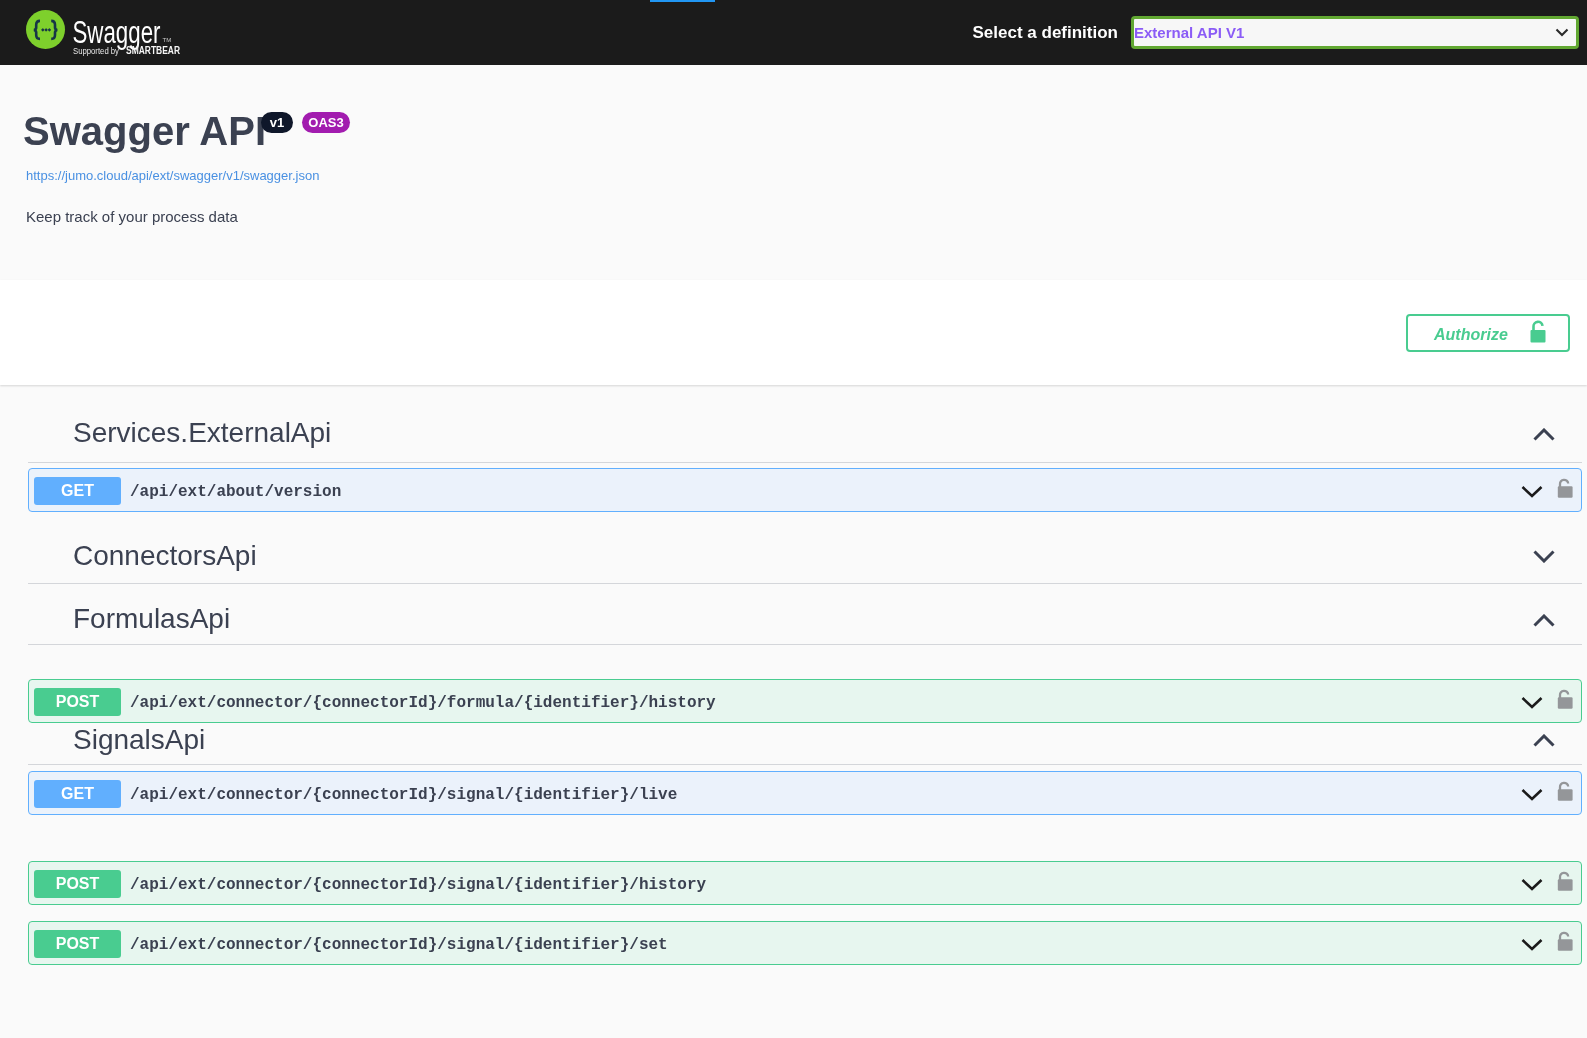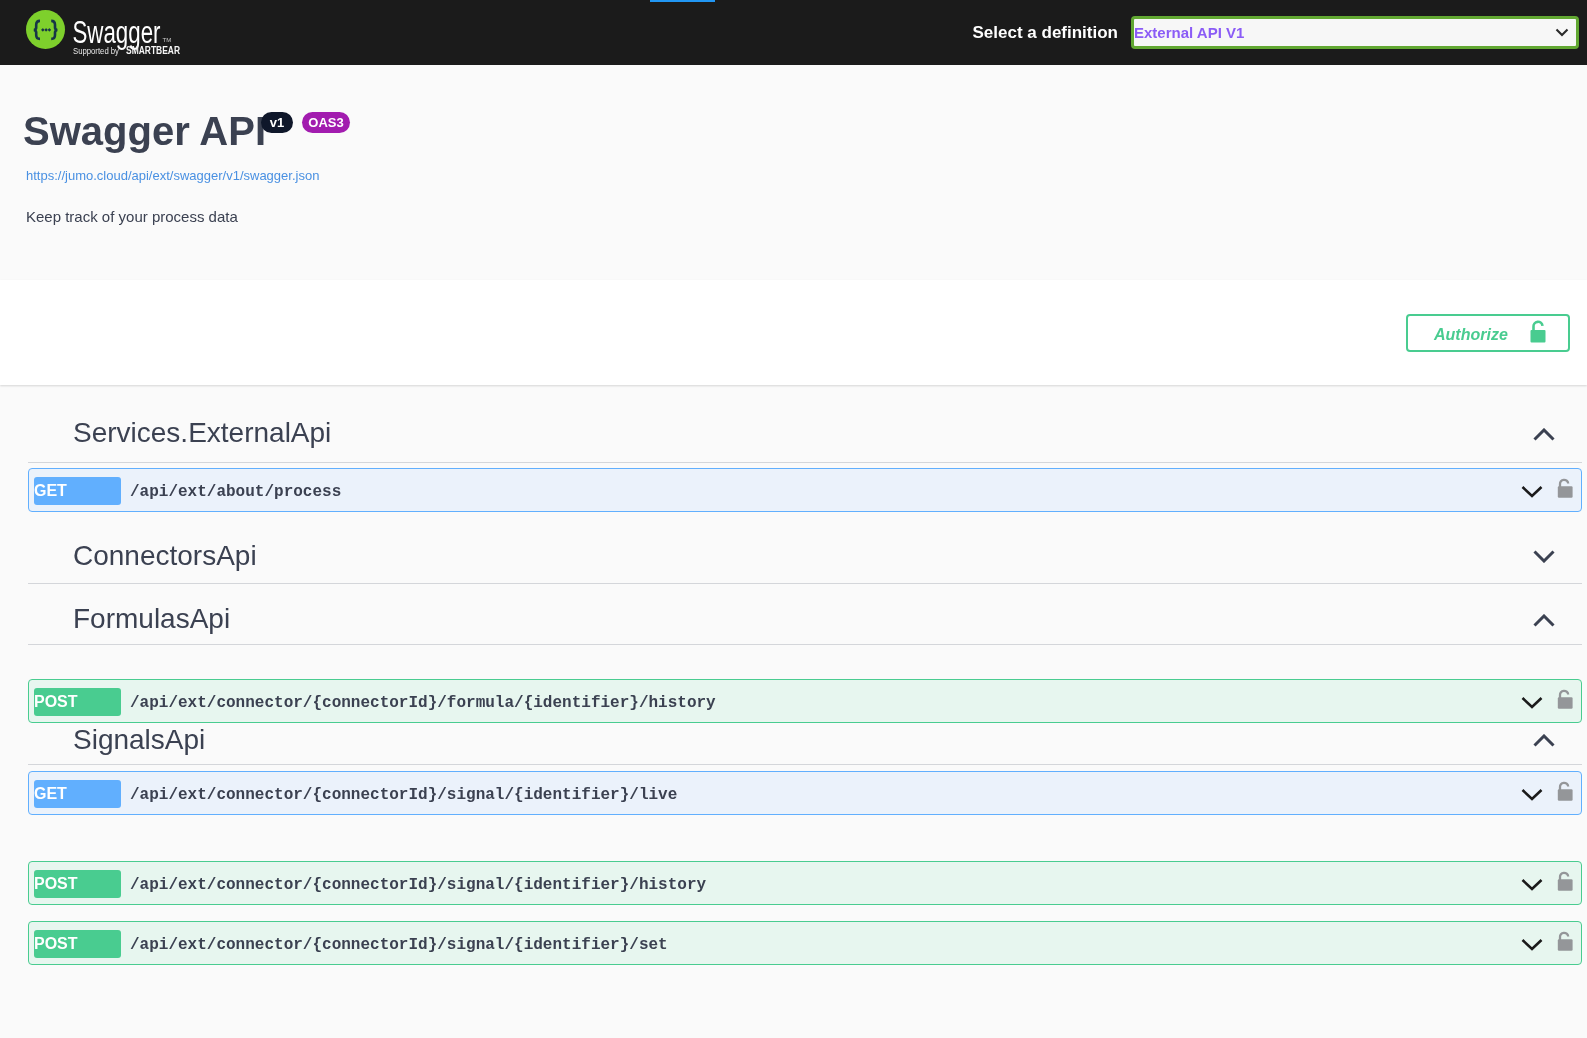--- a/index.html
+++ b/index.html
@@ -28,21 +28,21 @@
 
 
 .sechead { position:absolute; left:37px; font-size:28px; font-weight:normal; color:#3b4151;margin-left:36px; }
 .sechr { position:absolute; left:28px; width:1554px; height:0; border-top:1px solid #d4d6da; }
 .secarrow { position:absolute; left:1533px; }
 
 
 .oprow { position:absolute; left:28px; width:1554px; height:44px; border-radius:4px; }
 .oprow.get { background:#ebf2fb; border:1px solid #61affe; }
 .oprow.post { background:#e7f6ef; border:1px solid #49cc90;margin-top:28px; }
-.badge { position:absolute; left:5px; top:8px; width:87px; height:28px; border-radius:3px; color:#fff; font-weight:bold; font-size:16px; text-align:left; line-height:28px; }
+.badge { position:absolute; left:5px; top:8px; width:87px; height:28px; border-radius:3px; color:#fff; font-weight:bold; font-size:16px; text-align:center; line-height:28px; }
 .badge.get { background:#61affe; }
 .badge.post { background:#49cc90; }
 .path { position:absolute; left:101px; top:14px; font-family:"Liberation Mono", monospace; font-weight:bold; font-size:16px; color:#3b4151; }
 .rowarrow { position:absolute; left:1492px; top:17px; }
 .rowlock { position:absolute; left:1528px; top:9px; }
 
 
 #schemas { position:absolute; left:28px; top:986px; width:1554px; height:45px; border:1px solid #c8cace; border-radius:4px; background:#fff; }
 #schemastxt { position:absolute; left:10px; top:0; height:43px; line-height:43px; font-size:20px; font-weight:bold; color:#3b4151; }
 </style>
@@ -89,21 +89,21 @@
   </div>
 
   <div class="sechead" style="top:417px">Services.ExternalApi</div>
   <svg class="secarrow" style="top:428px" width="22" height="13" viewBox="0 0 22 13">
       <path d="M1.5 11.5 L11 2 L20.5 11.5" stroke="#3b4151" stroke-width="3" fill="none"></path>
     </svg>
   <div class="sechr" style="top:462px"></div>
 
   <div class="oprow get" style="top:468px">
     <div class="badge get">GET</div>
-    <div class="path">/api/ext/about/process</div>
+    <div class="path">/api/ext/about/version</div>
     <svg class="rowarrow" width="22" height="12" viewBox="0 0 22 12">
         <path d="M1.5 1 L11 10 L20.5 1" stroke="#1b1b1b" stroke-width="2.6" fill="none"></path>
       </svg>
     <svg class="rowlock" width="18" height="22" viewBox="0 0 18 22">
       <path d="M3 10 V6.3 a4.1 4.1 0 0 1 8.2 -0.8" stroke="#949699" stroke-width="2.3" fill="none"></path>
       <rect x="0.8" y="8.3" width="14.8" height="11.5" rx="1.2" fill="#949699"></rect>
     </svg>
   </div>
 
   <div class="sechead" style="top:540px">ConnectorsApi</div>

